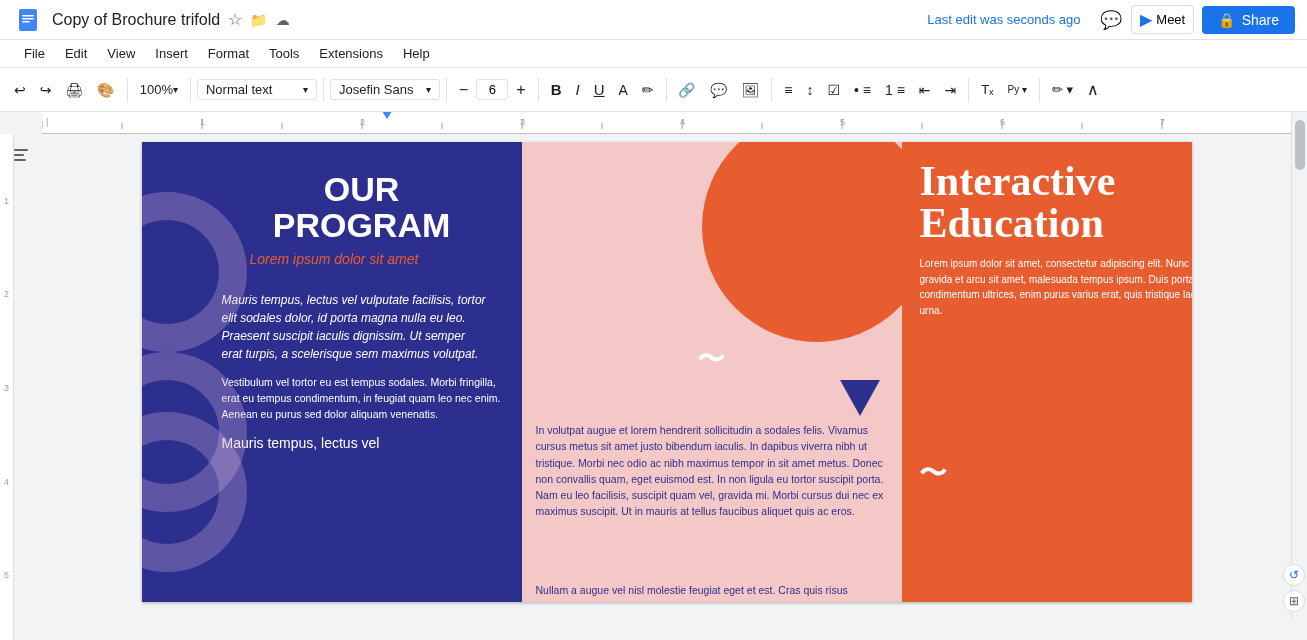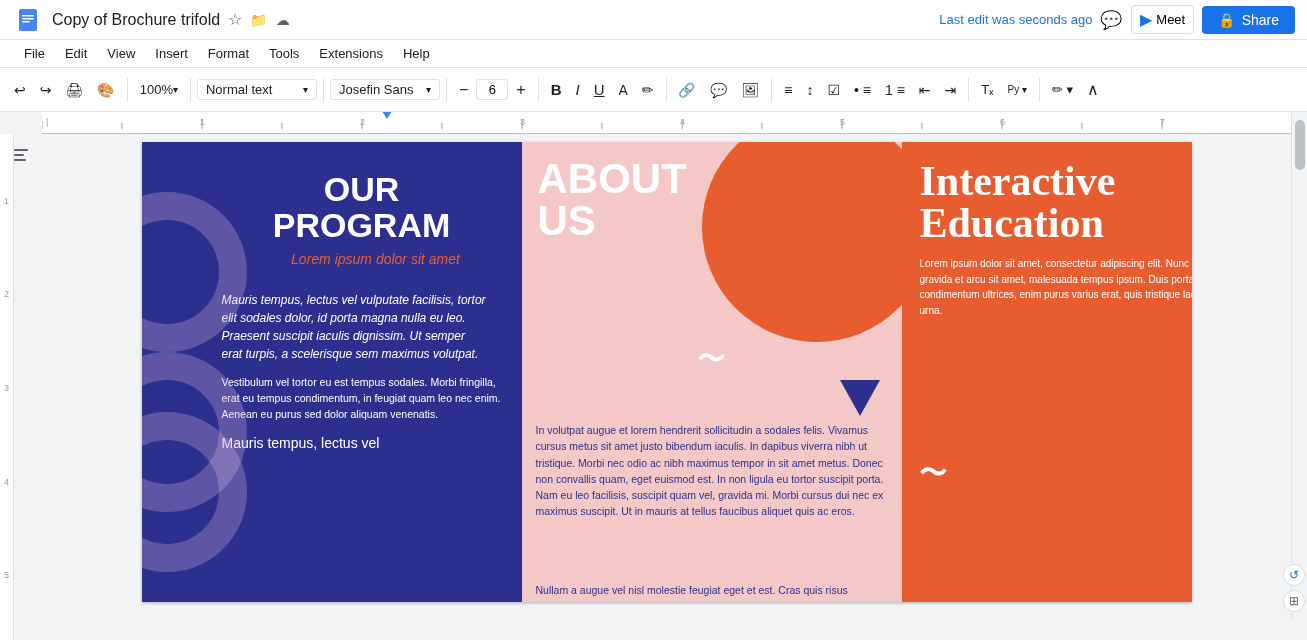--- a/index.html
+++ b/index.html
@@ -107,21 +107,21 @@
         <rect x="3" y="1" width="18" height="22" rx="2" fill="#4285f4"></rect>
         <rect x="6" y="7" width="12" height="1.5" rx="1" fill="white"></rect>
         <rect x="6" y="10" width="12" height="1.5" rx="1" fill="white"></rect>
         <rect x="6" y="13" width="8" height="1.5" rx="1" fill="white"></rect>
       </svg>
   </div>
   <span style="font-size:16px;color:#202124;">Copy of Brochure trifold</span>
   <span style="color:#5f6368;font-size:16px;cursor:pointer;">☆</span>
   <span style="color:#5f6368;font-size:14px;cursor:pointer;">📁</span>
   <span style="color:#5f6368;font-size:14px;cursor:pointer;">☁</span>
-  <span style="font-size:13px;color:#1a73e8;margin-left:auto;cursor:pointer;">Last edit was seconds ago</span>
+  <span style="font-size:13px;color:#1a73e8;margin-left:auto;margin-right:12px;cursor:pointer;">Last edit was seconds ago</span>
   <button class="comments-btn" style="font-size:18px;background:none;border:none;cursor:pointer;color:#5f6368;">💬</button>
   <button class="meet-btn">
     <span style="color:#1a73e8;font-size:16px;">▶</span>
     <span style="font-size:13px;">Meet</span>
   </button>
   <button class="share-btn">
     <span style="font-size:14px;">🔒</span>
     <span>Share</span>
   </button>
 </div>
@@ -241,37 +241,33 @@
           <div class="panel panel-left" style="flex:1;background:#2d2f8e;position:relative;overflow:hidden;">
 
             <div style="position:absolute;left:-55px;top:50px;width:160px;height:160px;border:28px solid rgba(210,180,220,0.3);border-radius:50%;"></div>
             <div style="position:absolute;left:-55px;top:210px;width:160px;height:160px;border:28px solid rgba(210,180,220,0.3);border-radius:50%;"></div>
             <div style="position:absolute;left:-55px;bottom:30px;width:160px;height:160px;border:28px solid rgba(210,180,220,0.3);border-radius:50%;"></div>
 
             <div style="text-align:center;color:#fff;font-weight:900;font-size:34px;line-height:1.05;padding:30px 20px 0 80px;font-family:'Arial Black',Arial,sans-serif;text-transform:uppercase;">
               <span>OUR</span><br>
               <span>PROGRAM</span>
             </div>
-            <div style="text-align:center;color:#e85d2f;font-size:14px;padding:8px 20px 16px 108px;font-style:italic;">Lorem ipsum dolor sit amet</div>
+            <div style="text-align:left;color:#e85d2f;font-size:14px;padding:8px 20px 16px 108px;font-style:italic;">Lorem ipsum dolor sit amet</div>
 
             <div style="color:#fff;font-size:12px;line-height:1.5;padding:8px 34px 0 80px;font-style:italic;">Mauris tempus, lectus vel vulputate facilisis, tortor elit sodales dolor, id porta magna nulla eu leo. Praesent suscipit iaculis dignissim. Ut semper erat turpis, a scelerisque sem maximus volutpat.</div>
 
             <div style="color:#fff;font-size:10.5px;line-height:1.5;padding:12px 20px 0 80px;">Vestibulum vel tortor eu est tempus sodales. Morbi fringilla, erat eu tempus condimentum, in feugiat quam leo nec enim. Aenean eu purus sed dolor aliquam venenatis.</div>
 
             <div style="color:#fff;font-size:14px;line-height:1.5;padding:10px 20px 0 80px;">Mauris tempus, lectus vel</div>
           </div>
 
           <div class="panel panel-middle" style="flex:1;background:#f5c8c8;position:relative;overflow:hidden;">
 
             <div style="position:absolute;top:-30px;right:-30px;width:230px;height:230px;background:#e85d2f;border-radius:50%;z-index:1;"></div>
 
-            <div style="position:absolute;top:16px;left:16px;z-index:2;color:#fff;font-weight:900;font-size:42px;line-height:1.0;font-family:'Arial Black',Arial,sans-serif;text-transform:uppercase;">
-              <span>ABOUT</span><br>
-              <span>US</span>
-            </div>
 
             <div style="position:absolute;top:198px;left:50%;transform:translateX(-50%);color:#fff;font-size:28px;z-index:2;font-weight:bold;">〜</div>
 
             <div style="position:absolute;top:238px;right:22px;z-index:2;width:0;height:0;border-left:20px solid transparent;border-right:20px solid transparent;border-top:36px solid #2d2f8e;"></div>
 
             <div style="position:absolute;top:280px;left:14px;right:14px;color:#2d2f8e;font-size:10.5px;line-height:1.55;">In volutpat augue et lorem hendrerit sollicitudin a sodales felis. Vivamus cursus metus sit amet justo bibendum iaculis. In dapibus viverra nibh ut tristique. Morbi nec odio ac nibh maximus tempor in sit amet metus. Donec non convallis quam, eget euismod est. In non ligula eu tortor suscipit porta. Nam eu leo facilisis, suscipit quam vel, gravida mi. Morbi cursus dui nec ex maximus suscipit. Ut in mauris at tellus faucibus aliquet quis ac eros.</div>
 
             <div style="position:absolute;top:440px;left:14px;right:14px;color:#2d2f8e;font-size:10.5px;line-height:1.55;">Nullam a augue vel nisl molestie feugiat eget et est. Cras quis risus accumsan, lacinia diam ac, porttitor justo. Donec</div>
           </div>
 

